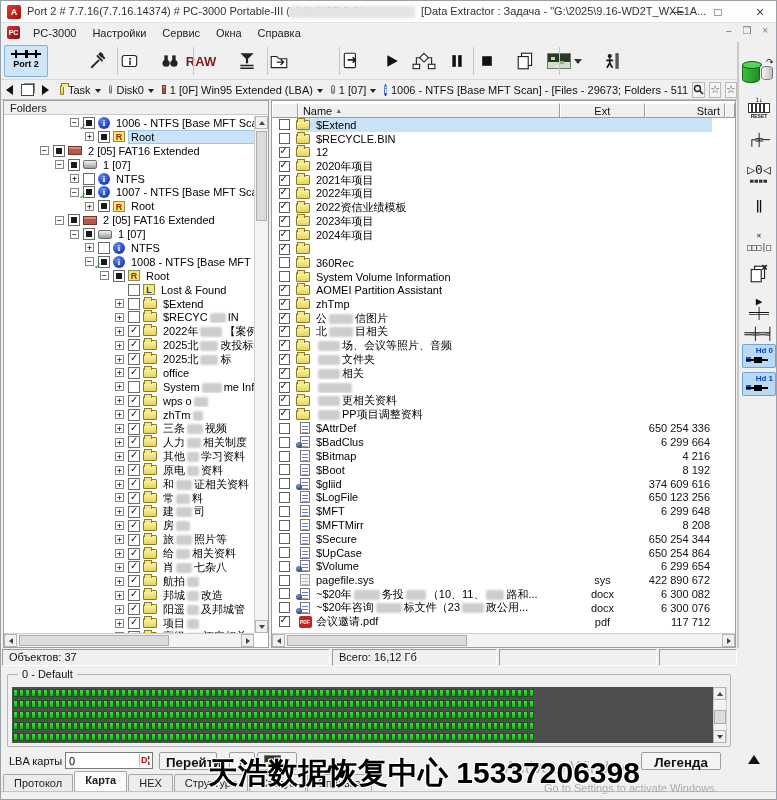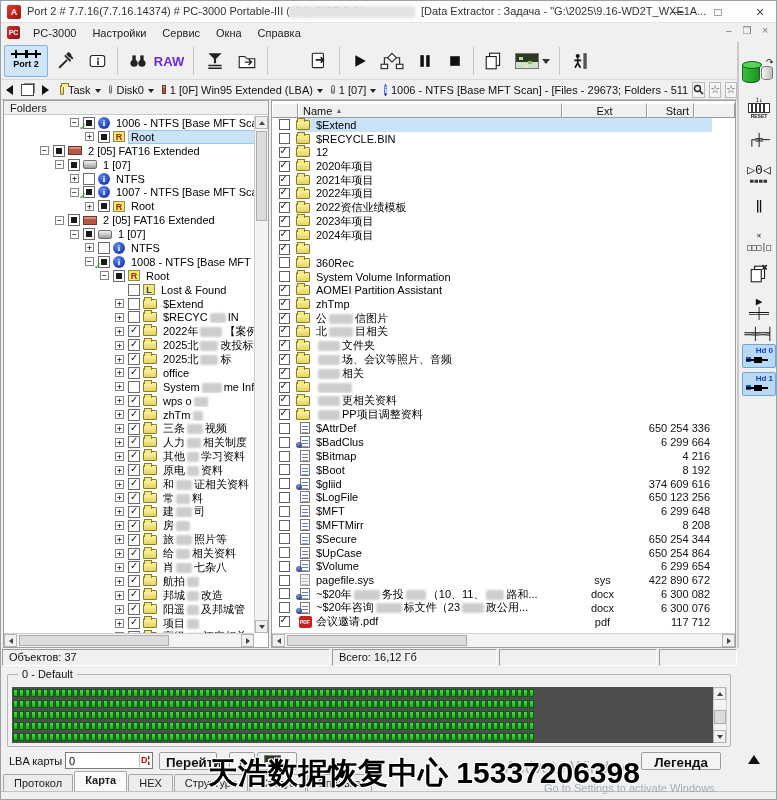--- a/index.html
+++ b/index.html
@@ -14,21 +14,21 @@
   .tblur{position:absolute;left:288px;top:5px;width:126px;height:12px;background:#e3e3e3;border-radius:3px;filter:blur(1.5px);}
   .wbtn{position:absolute;top:0;width:30px;height:22px;text-align:center;line-height:22px;color:#444;font-size:12px;}
   
   .menubar{position:absolute;left:0;top:22px;width:777px;height:19px;background:#f0f0f0;}
   .micon{position:absolute;left:6px;top:25px;width:13px;height:13px;background:linear-gradient(135deg,#c33,#811);border-radius:2px;color:#fff;font:bold 7px/13px "Liberation Sans",sans-serif;text-align:center;}
   .mitems{position:absolute;left:24px;top:22px;height:19px;display:flex;align-items:center;}
   .mitem{padding:0 8px;color:#222;}
   .mdictl{position:absolute;right:4px;top:24px;color:#777;font-size:10px;letter-spacing:4px;}
   
   .toolbar{position:absolute;left:0;top:41px;width:736px;height:38px;background:#f0f0f0;border-bottom:1px solid #d9d9d9;}
-  .tbtn{position:absolute;top:45px;height:30px;display:flex;align-items:center;justify-content:center;color:#6d28d9;}
+  .tbtn{position:absolute;top:45px;height:30px;display:flex;align-items:center;justify-content:center;color:#7f1d1d;margin-left:32px;}
   .tsep{position:absolute;top:46px;width:1px;height:28px;background:#c6c6c6;}
   .portbtn{position:absolute;left:3px;top:44px;width:44px;height:32px;background:#cfe6f8;border:1px solid #7fb2dd;border-radius:2px;text-align:center;}
   .portbtn .pline{margin:4px auto 1px;width:30px;height:8px;background:
      linear-gradient(#000,#000) 0 3px/30px 2px no-repeat,
      linear-gradient(#000,#000) 4px 0/2px 8px no-repeat,
      linear-gradient(#000,#000) 14px 0/3px 8px no-repeat,
      linear-gradient(#000,#000) 24px 0/2px 8px no-repeat;}
   .portbtn .plab{font:bold 9px "Liberation Sans",sans-serif;}
   svg.ic{display:block;}
   .rawtxt{font:bold 13px "Liberation Sans",sans-serif;}
@@ -556,21 +556,21 @@
           <span class="ar-r"></span>
         </span>
     </div>
   </div>
 
   <div class="panel files">
     <div class="lhead">
       <span class="hc" style="width:26px"></span>
       <span class="hc" style="width:264px"><span>Name</span>&nbsp;<span style="font-size:7px;color:#666">▲</span></span>
       <span class="hc" style="width:85px;justify-content:center">Ext</span>
-      <span class="hc" style="width:47px;justify-content:flex-end">Start</span>
+      <span class="hc" style="width:81px;justify-content:flex-end">Start</span>
       <span class="hc" style="flex:1"></span>
     </div>
     <div class="rowsarea" id="filerows">
         <div class="frow sel">
           <div class="fcb">
             <div class="fcbbox"></div>
           </div>
           <div class="ficonw">
             <div class="ti ti-folder"></div>
           </div>
@@ -742,32 +742,32 @@
           <div class="fext"></div>
           <div class="fstart"></div>
         </div>
         <div class="frow">
           <div class="fcb">
             <div class="fcbbox c"></div>
           </div>
           <div class="ficonw">
             <div class="ti ti-folder"></div>
           </div>
+          <div class="fname"><span class="blur" style="width: 22px;"></span>场、会议等照片、音频</div>
+          <div class="fext"></div>
+          <div class="fstart"></div>
+        </div>
+        <div class="frow">
+          <div class="fcb">
+            <div class="fcbbox c"></div>
+          </div>
+          <div class="ficonw">
+            <div class="ti ti-folder"></div>
+          </div>
           <div class="fname"><span class="blur" style="width: 22px;"></span>文件夹</div>
-          <div class="fext"></div>
-          <div class="fstart"></div>
-        </div>
-        <div class="frow">
-          <div class="fcb">
-            <div class="fcbbox c"></div>
-          </div>
-          <div class="ficonw">
-            <div class="ti ti-folder"></div>
-          </div>
-          <div class="fname"><span class="blur" style="width: 22px;"></span>场、会议等照片、音频</div>
           <div class="fext"></div>
           <div class="fstart"></div>
         </div>
         <div class="frow">
           <div class="fcb">
             <div class="fcbbox c"></div>
           </div>
           <div class="ficonw">
             <div class="ti ti-folder"></div>
           </div>

